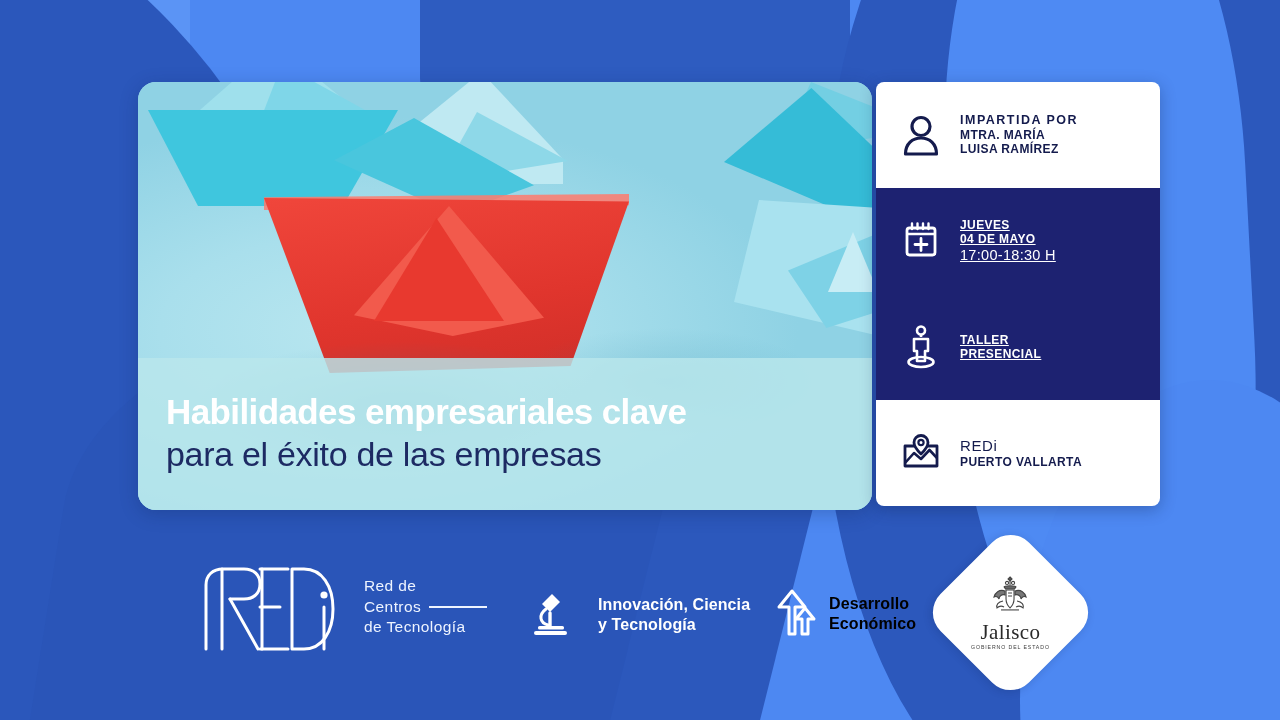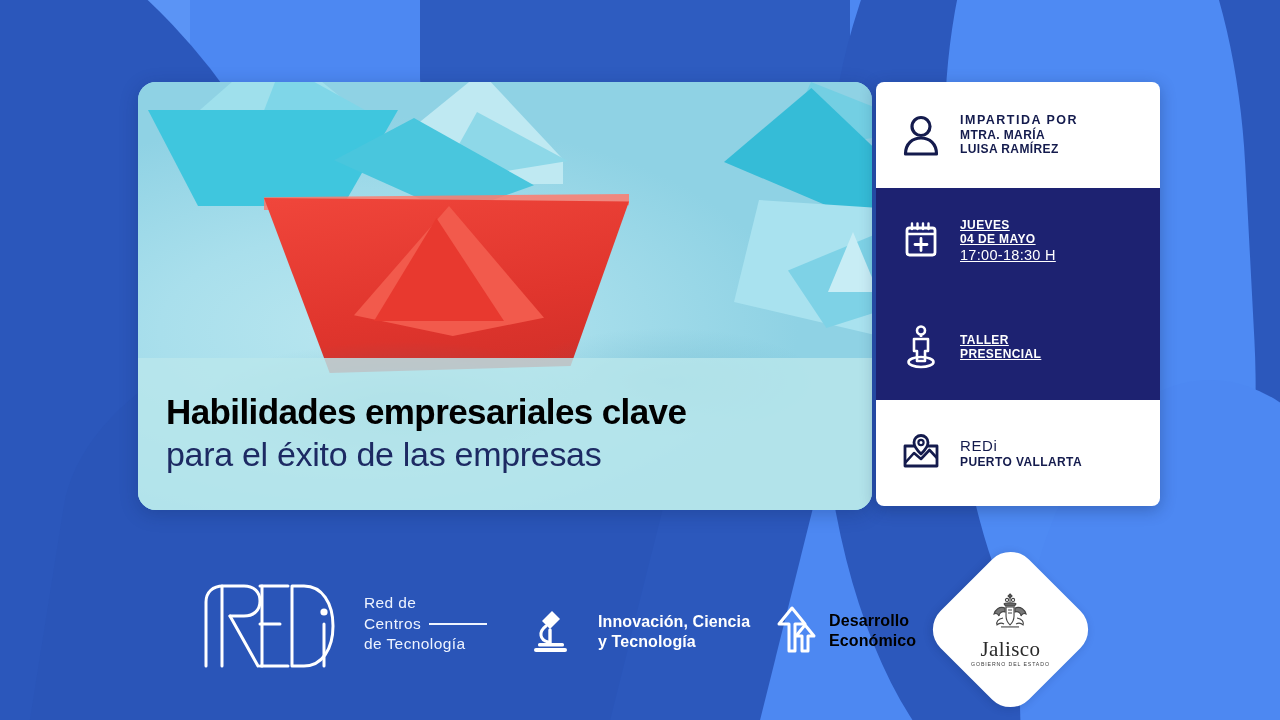--- a/index.html
+++ b/index.html
@@ -206,21 +206,21 @@
     background: rgba(186,231,235,.82);
     display: flex;
     flex-direction: column;
     justify-content: center;
     padding-left: 28px;
   }
   #title-line1 {
     font-weight: 800;
     font-size: 35px;
     letter-spacing: -.6px;
-    color: #000000;
+    color: #ffffff;
     line-height: 1.08;
   }
   #title-line2 {
     font-weight: 400;
     font-size: 34px;
     letter-spacing: -.3px;
     color: #1d2a63;
     line-height: 1.25;
     margin-top: 2px;
   }
@@ -270,21 +270,21 @@
   }
   .info-plain {
     font-size: 15px;
     font-weight: 400;
     letter-spacing: .6px;
   }
 
   
   #footer {
     position: absolute;
-    left: 0; right: 0; bottom: 0;
+    left: 0; right: 0; bottom: 17px;
     height: 185px;
   }
   .logo-group { position: absolute; display: flex; align-items: center; }
 
   #redi-logo { left: 200px; bottom: 50px; gap: 14px; }
   #redi-mark { width: 150px; height: 92px; }
   #redi-words {
     color: #eef4ff;
     font-size: 15.5px;
     line-height: 1.35;

